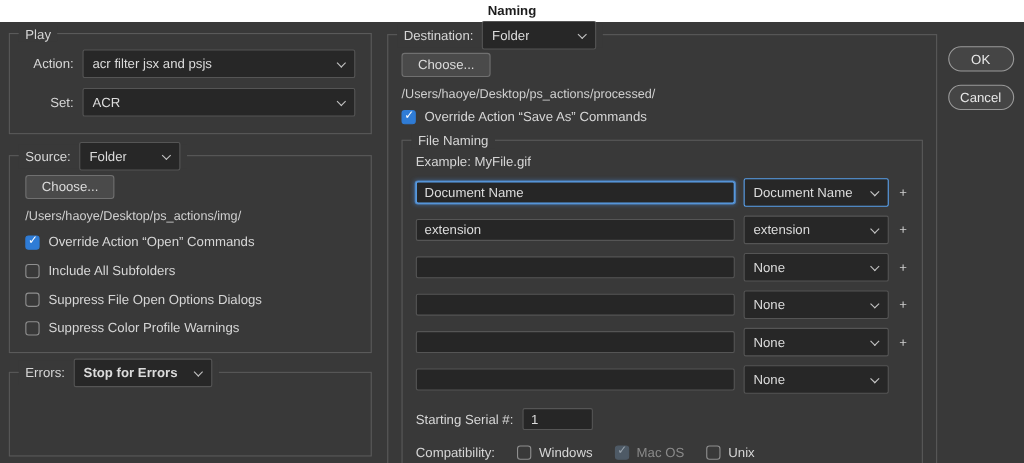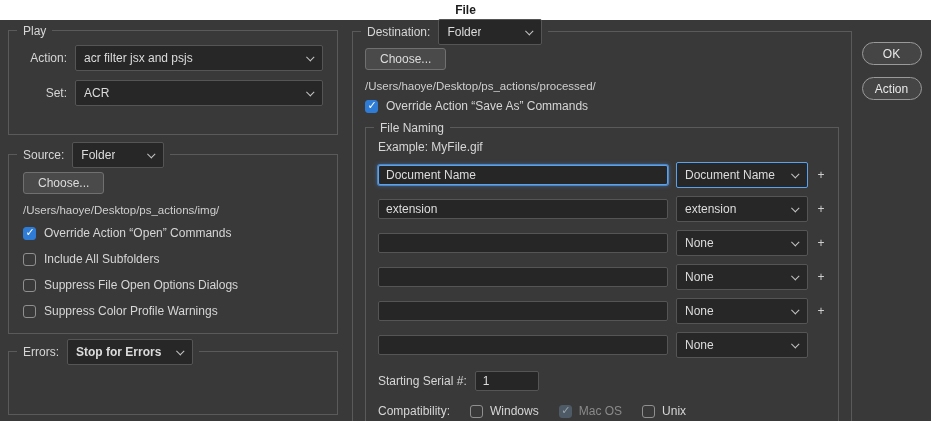--- a/index.html
+++ b/index.html
@@ -83,21 +83,21 @@
   .checkbox.checked { background: #2f7cd6; border-color: #2f7cd6; }
   .checkbox.checked::after {
     content: "\2713"; position: absolute; left: 1.5px; top: -1.5px;
     font-size: 11px; font-weight: bold; color: #ffffff; line-height: 13px;
   }
   .checkbox.disabled { border-color: #60666d; }
   .checkbox.disabled.checked { background: #4e5a66; border-color: #4e5a66; }
   .checkbox.disabled.checked::after { color: #9aa4ad; }
 
   
-  .play-group { margin-top: 10px; padding: 14px 14px 28px; }
+  .play-group { margin-top: 10px; padding: 14px 14px 15px; }
   .labelled-row { display: flex; align-items: center; gap: 8px; }
   .labelled-row + .labelled-row { margin-top: 9px; }
   .labelled-row .row-label { width: 44px; text-align: right; flex: none; }
   .labelled-row .select { flex: 1; }
 
   .source-group { margin-top: 19px; padding: 17px 14px 13px; }
   .source-select { width: 92px; }
   .path-text { margin: 10px 0 3px; font-size: 11.5px; color: #cfcfcf; white-space: nowrap; }
   .source-group .check-row { margin-top: 8px; height: 18px; }
 
@@ -120,21 +120,21 @@
   .serial-row { display: flex; align-items: center; gap: 8px; margin-top: 13px; }
   .serial-input { width: 64px; }
   .compat-row { display: flex; align-items: center; margin-top: 13px; }
   .compat-row .check-row { margin-left: 20px; gap: 7px; }
   .compat-row .check-row:first-of-type { margin-left: 10px; }
 </style>
 </head>
 <body>
 
 <div class="titlebar">
-  <span>File</span>
+  <span>Naming</span>
 </div>
 
 <div class="dialog">
 
   <div class="col-left">
 
     <div class="group play-group">
       <div class="group-legend legend-text-only">
         <span class="label">Play</span>
       </div>
@@ -291,16 +291,16 @@
             <span class="label">Unix</span>
           </span>
         </div>
       </div>
     </div>
 
   </div>
 
   <div class="col-right">
     <button class="pill">OK</button>
-    <button class="pill">Action</button>
+    <button class="pill">Cancel</button>
   </div>
 
 </div>
 
 </body></html>

